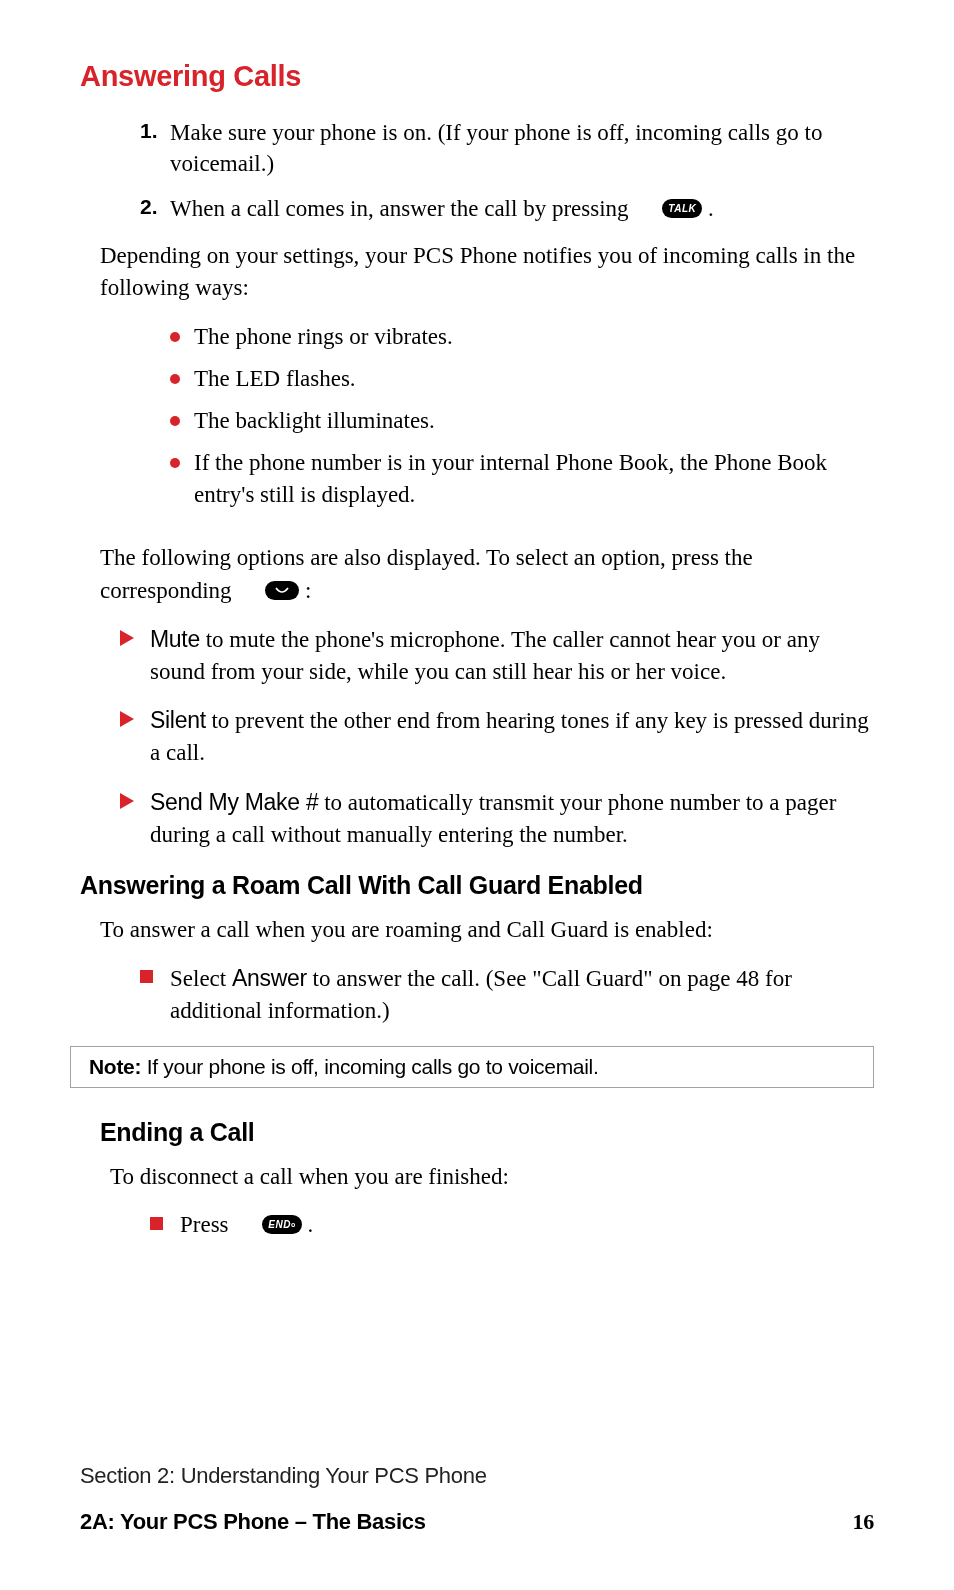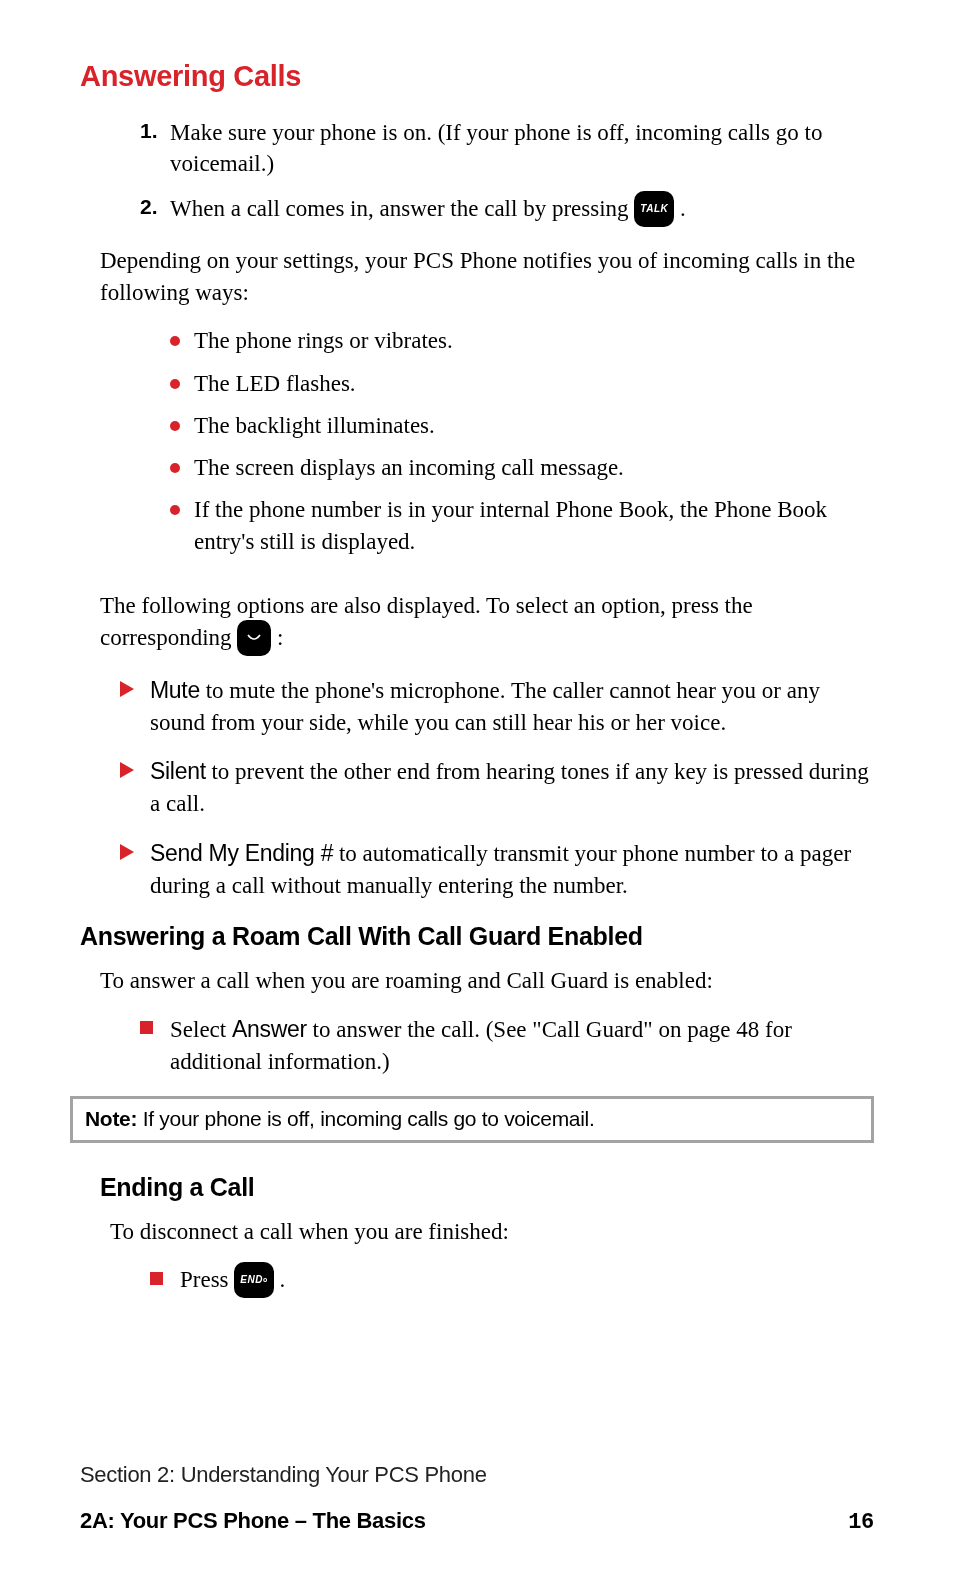--- a/index.html
+++ b/index.html
@@ -121,46 +121,47 @@
     content: "";
     position: absolute;
     left: 0;
     top: 8px;
     width: 13px;
     height: 13px;
     background: #d8232a;
   }
 
   .note-box {
-    border: 3px solid #a3a3a3;
-    padding: 6px 12px;
+    border: 1px solid #a3a3a3;
+    padding: 6px 18px;
     margin: 6px 0 30px -10px;
     font-size: 21px;
     line-height: 1.35;
   }
   .note-box .note-label { font-weight: 700; }
 
   .key-pill {
     display: inline-flex;
     align-items: center;
     justify-content: center;
     vertical-align: middle;
-    height: 36px;
+    height: 19px;
     min-width: 34px;
     padding: 0 6px;
     border-radius: 10px;
     background: #000;
     color: #fff;
     font-family: Arial, sans-serif;
     font-style: italic;
     font-weight: 700;
     font-size: 10px;
     letter-spacing: 0.5px;
     position: relative;
     top: -2px;
+    margin-left: 28px;
   }
   .key-pill.softkey svg { width: 16px; height: 9px; display: block; }
 
   .footer {
     position: absolute;
     left: 80px;
     right: 80px;
     bottom: 55px;
   }
   .footer-line1 {
@@ -170,21 +171,21 @@
     margin-bottom: 20px;
   }
   .footer-line2 {
     display: flex;
     justify-content: space-between;
     align-items: baseline;
     font-size: 22px;
     font-weight: 700;
     color: #000;
   }
-  .page-num { font-family: Liberation Mono, monospace; font-weight: 700; }
+  .page-num { font-family: Liberation Serif, serif; font-weight: 700; }
 
   h3.sub-heading.indented { margin-left: 10px; }
   .indent-sub { margin-left: 10px; }
 </style>
 </head>
 <body>
 
 <h2 class="section-title condensed">Answering Calls</h2>
 
 <ol class="steps">
@@ -199,21 +200,20 @@
     <span> .</span>
   </li>
 </ol>
 
 <p class="body">Depending on your settings, your PCS Phone notifies you of incoming calls in the following ways:</p>
 
 <ul class="dots">
   <li>The phone rings or vibrates.</li>
   <li>The LED flashes.</li>
   <li>The backlight illuminates.</li>
-  <li>The screen displays an incoming call message.</li>
   <li>If the phone number is in your internal Phone Book, the Phone Book entry's still is displayed.</li>
 </ul>
 
 <p class="body">
   <span>The following options are also displayed. To select an option, press the corresponding </span>
   <span class="key-pill softkey">
     <svg viewBox="0 0 16 9">
         <path d="M2 2 Q8 10 14 2" stroke="#fff" stroke-width="1.6" fill="none"></path>
       </svg>
   </span>
@@ -221,21 +221,21 @@
 </p>
 
 <ul class="arrows">
   <li>
     <span class="bold-sans">Mute</span><span> to mute the phone's microphone.  The caller cannot hear you or any sound from your side, while you can still hear his or her voice.</span>
   </li>
   <li>
     <span class="bold-sans">Silent</span><span> to prevent the other end from hearing tones if any key is pressed during a call.</span>
   </li>
   <li>
-    <span class="bold-sans">Send My Ending #</span><span> to automatically transmit your phone number to a pager during a call without manually entering the number.</span>
+    <span class="bold-sans">Send My Make #</span><span> to automatically transmit your phone number to a pager during a call without manually entering the number.</span>
   </li>
 </ul>
 
 <h3 class="sub-heading condensed">Answering a Roam Call With Call Guard Enabled</h3>
 
 <p class="body">To answer a call when you are roaming and Call Guard is enabled:</p>
 
 <ul class="squares">
   <li>
     <span>Select </span><span class="bold-sans">Answer</span><span> to answer the call. (See "Call Guard" on page 48 for additional information.)</span>

